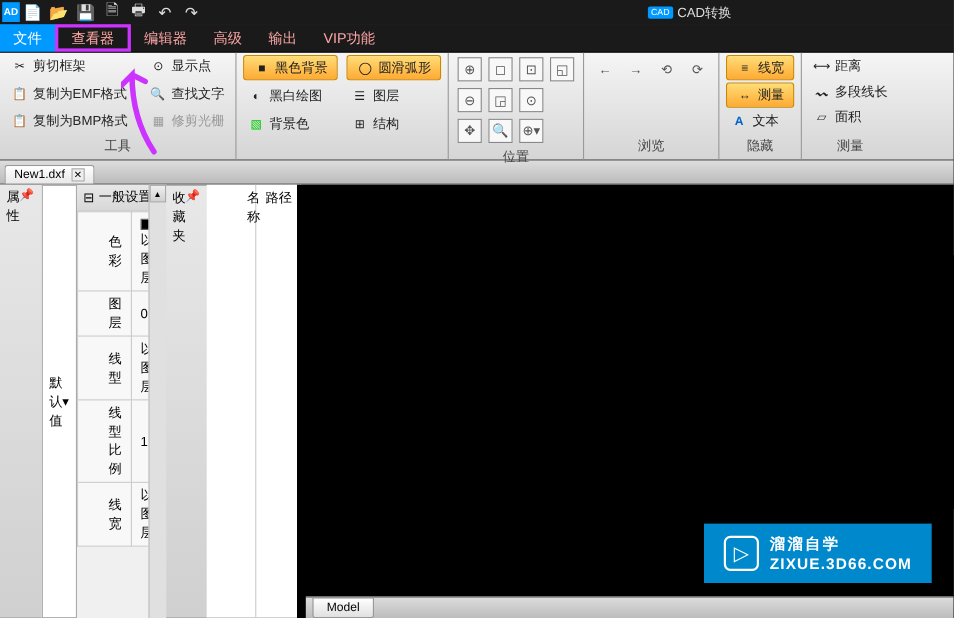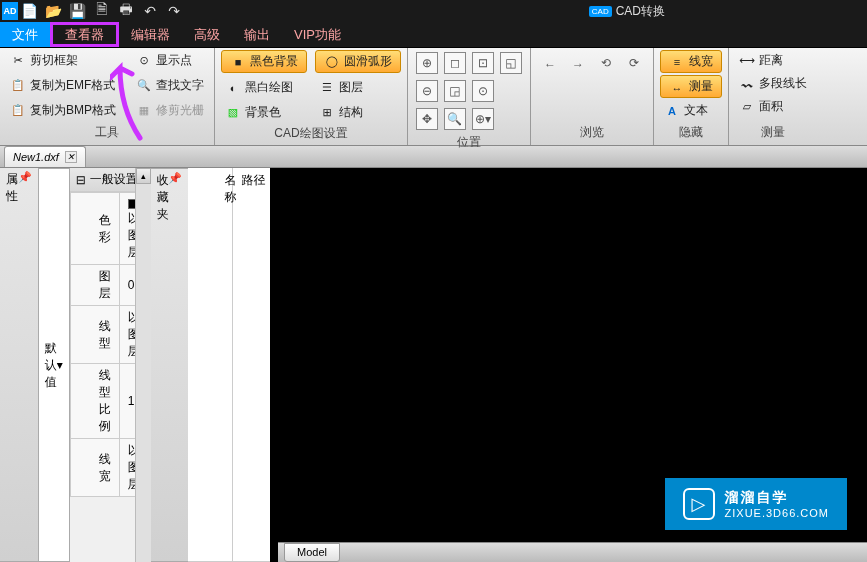--- a/index.html
+++ b/index.html
@@ -26,21 +26,21 @@
     .ribbon-group-label { text-align: center; font-size: 12px; color: #444; padding: 2px 0; }
     .ribbon-btn { display: flex; align-items: center; gap: 4px; padding: 2px 4px; font-size: 12px; color: #222; cursor: pointer; white-space: nowrap; }
     .ribbon-btn.pill { background: linear-gradient(#fff, #e8e8e8); border: 1px solid #aaa; border-radius: 3px; padding: 2px 8px; }
     .ribbon-btn.orange { background: linear-gradient(#ffdd77, #ffaa33); border: 1px solid #cc8800; }
     .ribbon-btn.disabled { color: #999; }
     .ribbon-icon { width: 16px; height: 16px; display: inline-flex; align-items: center; justify-content: center; font-size: 11px; }
     .ribbon-icon-row { display: flex; gap: 6px; padding: 2px; }
     .icon-box { width: 22px; height: 22px; border: 1px solid #888; background: #f8f8f8; display: flex; align-items: center; justify-content: center; font-size: 12px; cursor: pointer; color: #555; }
     
     
-    .tab-bar { height: 22px; background: linear-gradient(#ddd, #bbb); display: flex; padding-left: 4px; border-bottom: 1px solid #888; font-style: italic; }
+    .tab-bar { height: 22px; background: linear-gradient(#ddd, #bbb); display: flex; align-items: flex-end; padding-left: 4px; border-bottom: 1px solid #888; }
     .doc-tab { background: linear-gradient(#fff, #e8e8e8); border: 1px solid #999; border-bottom: none; padding: 2px 8px; font-size: 11px; display: flex; align-items: center; gap: 6px; border-radius: 3px 3px 0 0; }
     .close-x { width: 12px; height: 12px; border: 1px solid #aaa; display: flex; align-items: center; justify-content: center; font-size: 9px; cursor: pointer; background: #eee; }
     
     
     .main-area { display: flex; height: 394px; }
     
     
     .props-panel { width: 270px; background: #f0f0f0; display: flex; flex-direction: row; border-right: 1px solid #888; }
     .panel-header { background: linear-gradient(#e8e8e8, #d0d0d0); padding: 3px 6px; font-size: 12px; display: flex; justify-content: space-between; border-bottom: 1px solid #aaa; }
     .pin-icon { cursor: pointer; font-size: 11px; }
@@ -66,21 +66,21 @@
     
     
     .model-tabs { position: absolute; bottom: 0; left: 278px; height: 20px; display: flex; background: linear-gradient(#ddd,#bbb); border-top: 1px solid #888; width: calc(100% - 278px); }
     .model-tab { background: linear-gradient(#fff,#e0e0e0); border: 1px solid #999; padding: 2px 12px; font-size: 11px; margin-left: 6px; border-radius: 0 0 3px 3px; }
     
     
     .watermark { position: absolute; bottom: 32px; right: 20px; background: #0088cc; color: white; padding: 10px 18px; display: flex; align-items: center; gap: 10px; }
     .watermark-icon { width: 32px; height: 32px; border: 2px solid white; border-radius: 6px; display: flex; align-items: center; justify-content: center; font-size: 18px; }
     .watermark-text { display: flex; flex-direction: column; }
     .watermark-title { font-size: 14px; font-weight: bold; letter-spacing: 2px; }
-    .watermark-sub { font-size: 11px; letter-spacing: 1px; }
+    .watermark-sub { font-size: 14px; letter-spacing: 1px; font-weight: bold; }
     
     
     .highlight-arrow { position: absolute; top: 48px; left: 110px; pointer-events: none; }
   </style>
 </head>
 <body>
 
 <div class="quick-access">
   <div class="qa-icon ad">AD</div>
   <div class="qa-icon">📄</div>
@@ -168,21 +168,20 @@
         <div class="ribbon-btn">
             <span class="ribbon-icon">☰</span>
             <span>图层</span>
           </div>
         <div class="ribbon-btn">
             <span class="ribbon-icon">⊞</span>
             <span>结构</span>
           </div>
       </div>
     </div>
-    <div class="ribbon-group-label">CAD绘图设置</div>
   </div>
 
   <div class="ribbon-group">
     <div class="ribbon-group-content">
       <div class="ribbon-icon-row">
         <div class="icon-box">⊕</div>
         <div class="icon-box">◻</div>
         <div class="icon-box">⊡</div>
         <div class="icon-box">◱</div>
       </div>

